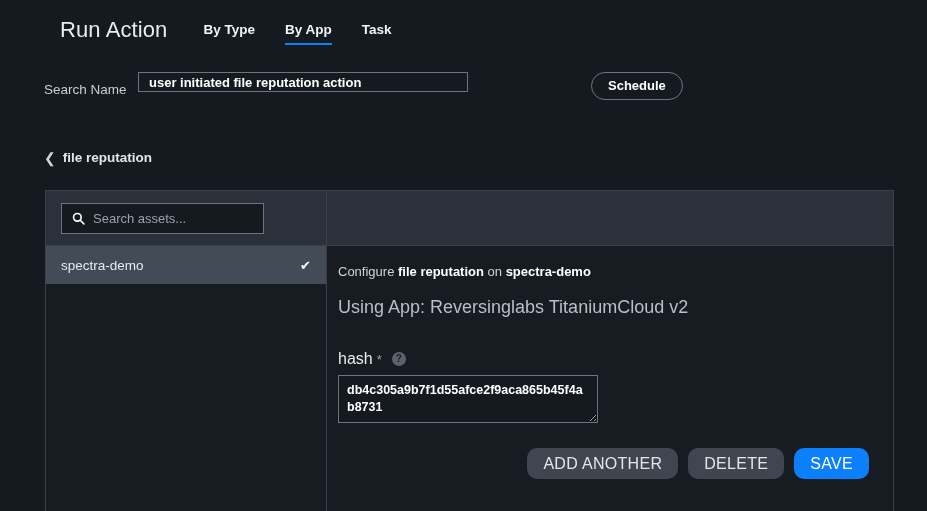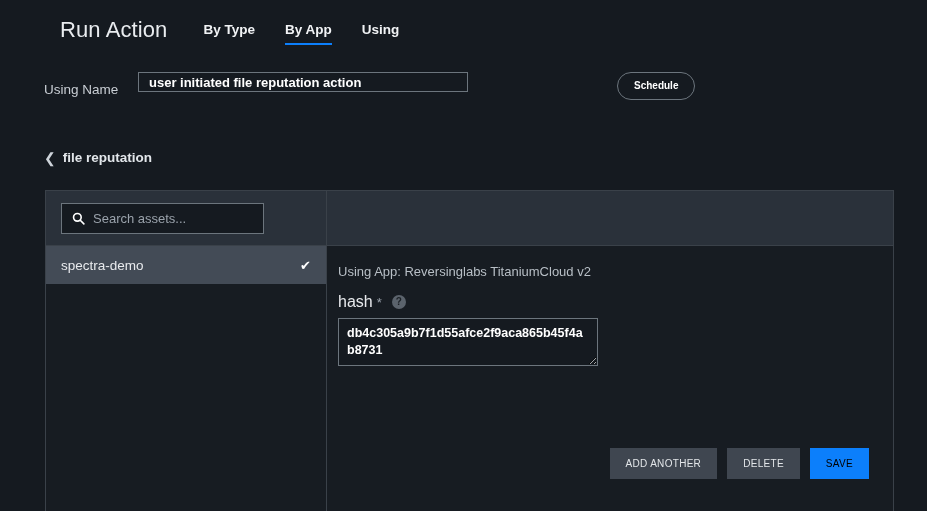--- a/index.html
+++ b/index.html
@@ -78,30 +78,30 @@
     border: 1px solid #6c757d;
     color: #ffffff;
     font-family: "Liberation Sans", sans-serif;
     font-size: 13px;
     font-weight: 700;
     padding: 0 10px;
     outline: none;
   }
   .schedule-btn {
     position: absolute;
-    left: 617px;
+    left: 591px;
     top: 0;
     height: 28px;
     padding: 0 16px;
     border-radius: 14px;
     background: transparent;
     border: 1px solid #6c757d;
     color: #ffffff;
     font-family: "Liberation Sans", sans-serif;
-    font-size: 10px;
+    font-size: 13px;
     font-weight: 700;
     cursor: pointer;
     line-height: 26px;
   }
 
   
   .breadcrumb {
     position: absolute;
     left: 44px; top: 150px;
     display: flex;
@@ -208,23 +208,23 @@
     padding: 18px 24px 0 11px;
     box-sizing: border-box;
   }
   .config-title {
     font-size: 13px;
     color: #ced4da;
     margin: 0 0 18px 0;
   }
   .config-title b { color: #ffffff; font-weight: 700; }
   .using-app {
-    font-size: 13px;
+    font-size: 18px;
     color: #b8bfc6;
-    margin: 0 0 14px 0;
+    margin: 0 0 32px 0;
   }
   .field-label-row {
     display: flex;
     align-items: center;
     margin-bottom: 7px;
   }
   .field-label {
     font-size: 16px;
     color: #e8eaed;
   }
@@ -269,49 +269,49 @@
     right: 24px;
     top: 202px;
     display: flex;
     align-items: center;
   }
   .btn {
     height: 31px;
     padding: 0 16px;
     border: none;
     font-family: "Liberation Sans", sans-serif;
-    font-size: 10px;
+    font-size: 16px;
     letter-spacing: 0.3px;
     cursor: pointer;
     margin-left: 10px;
-    border-radius: 0;
+    border-radius: 10px;
   }
   .btn-secondary {
     background: #3f4650;
     color: #e3e6e9;
   }
   .btn-primary {
     background: #0c7ffb;
-    color: #000000;
+    color: #ffffff;
   }
 </style>
 </head>
 <body>
 
 <div class="header-row">
   <div class="page-title">Run Action</div>
   <div class="tabs">
     <div class="tab">By Type</div>
     <div class="tab active">By App</div>
-    <div class="tab">Using</div>
+    <div class="tab">Task</div>
   </div>
 </div>
 
 <div class="action-name-row">
-  <div class="action-name-label">Using Name</div>
+  <div class="action-name-label">Search Name</div>
   <input class="action-name-input" type="text" value="user initiated file reputation action" style="">
   <button class="schedule-btn">Schedule</button>
 </div>
 
 <div class="breadcrumb">
   <span class="chev">❮</span>
   <span class="bc-label">file reputation</span>
 </div>
 
 <div class="panel">
@@ -331,20 +331,23 @@
   <div class="col-divider"></div>
 
   <div class="asset-list">
     <div class="asset-item selected">
       <span class="name">spectra-demo</span>
       <span class="check">✔</span>
     </div>
   </div>
 
   <div class="config-pane">
+    <p class="config-title">
+      <span>Configure </span><b>file reputation</b><span> on </span><b>spectra-demo</b>
+    </p>
     <p class="using-app">Using App: Reversinglabs TitaniumCloud v2</p>
 
     <div class="field-label-row">
       <span class="field-label">hash</span>
       <span class="req-star">*</span>
       <span class="help-icon">?</span>
     </div>
 
     <textarea class="hash-textarea" style="">db4c305a9b7f1d55afce2f9aca865b45f4ab8731</textarea>
 

